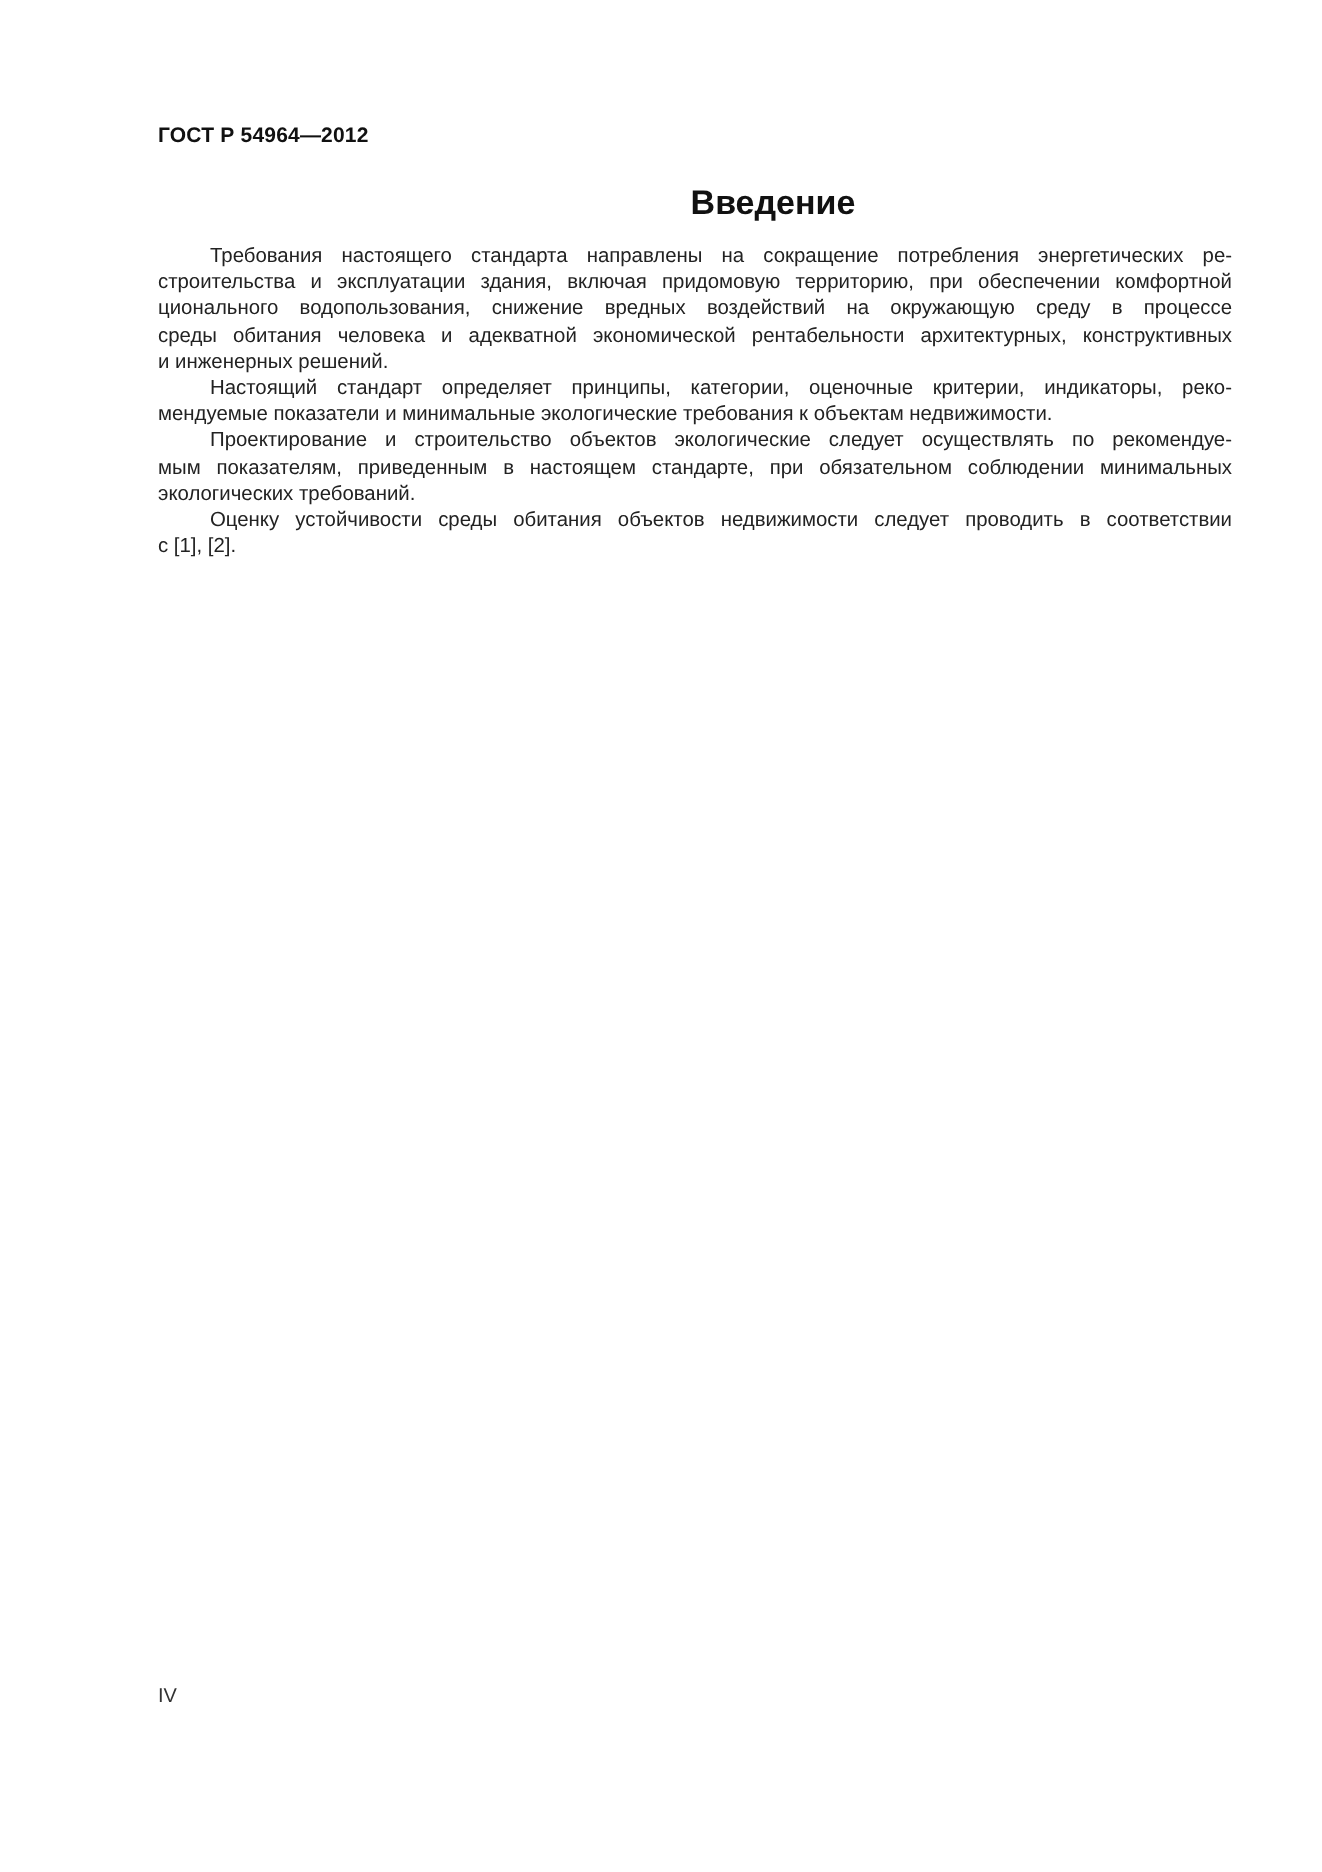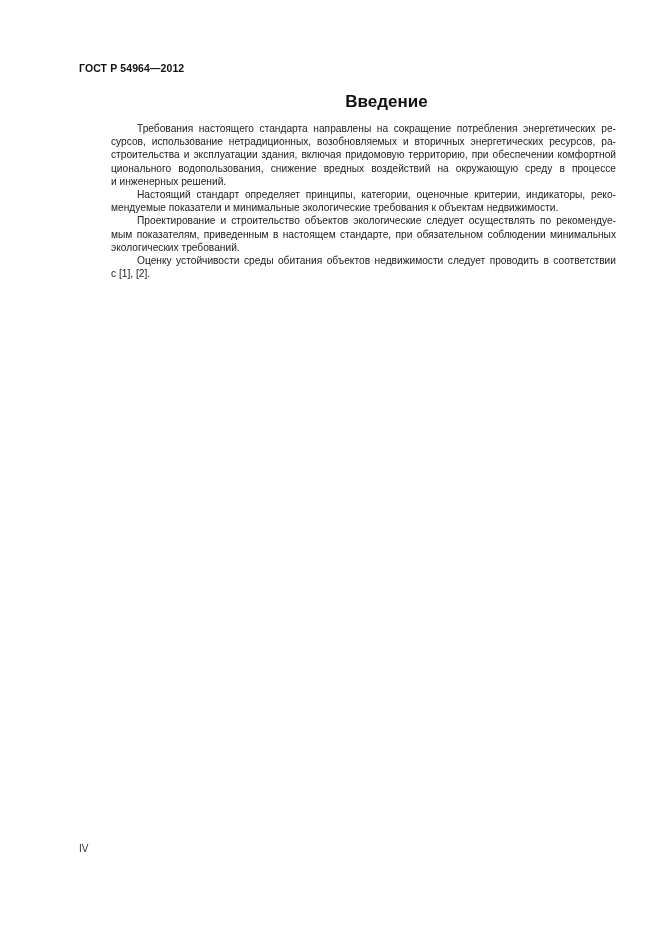--- a/index.html
+++ b/index.html
@@ -54,21 +54,20 @@
     }
     .para {
       margin: 0;
       text-indent: 26px;
       text-align: justify;
     }
     .para .line {
       display: block;
       text-align: justify;
       text-align-last: justify;
-      margin-left: 32px;
     }
     .para .line.last {
       text-align-last: left;
     }
     .para .line.first {
       text-indent: 26px;
     }
     .para .line:not(.first) {
       text-indent: 0;
     }
@@ -86,23 +85,23 @@
 <div class="page">
 
   <div class="doc-header">ГОСТ Р 54964—2012</div>
 
   <div class="section-title">Введение</div>
 
   <div class="body-text">
 
     <p class="para">
       <span class="line first">Требования настоящего стандарта направлены на сокращение потребления энергетических ре-</span>
-      <span class="line">сурсов, использование нетрадиционных, возобновляемых и вторичных энергетических ресурсов, ра-</span>
       <span class="line">строительства и эксплуатации здания, включая придомовую территорию, при обеспечении комфортной</span>
       <span class="line">ционального водопользования, снижение вредных воздействий на окружающую среду в процессе</span>
+      <span class="line">среды обитания человека и адекватной экономической рентабельности архитектурных, конструктивных</span>
       <span class="line last">и инженерных решений.</span>
     </p>
 
     <p class="para">
       <span class="line first">Настоящий стандарт определяет принципы, категории, оценочные критерии, индикаторы, реко-</span>
       <span class="line last">мендуемые показатели и минимальные экологические требования к объектам недвижимости.</span>
     </p>
 
     <p class="para">
       <span class="line first">Проектирование и строительство объектов экологические следует осуществлять по рекомендуе-</span>

